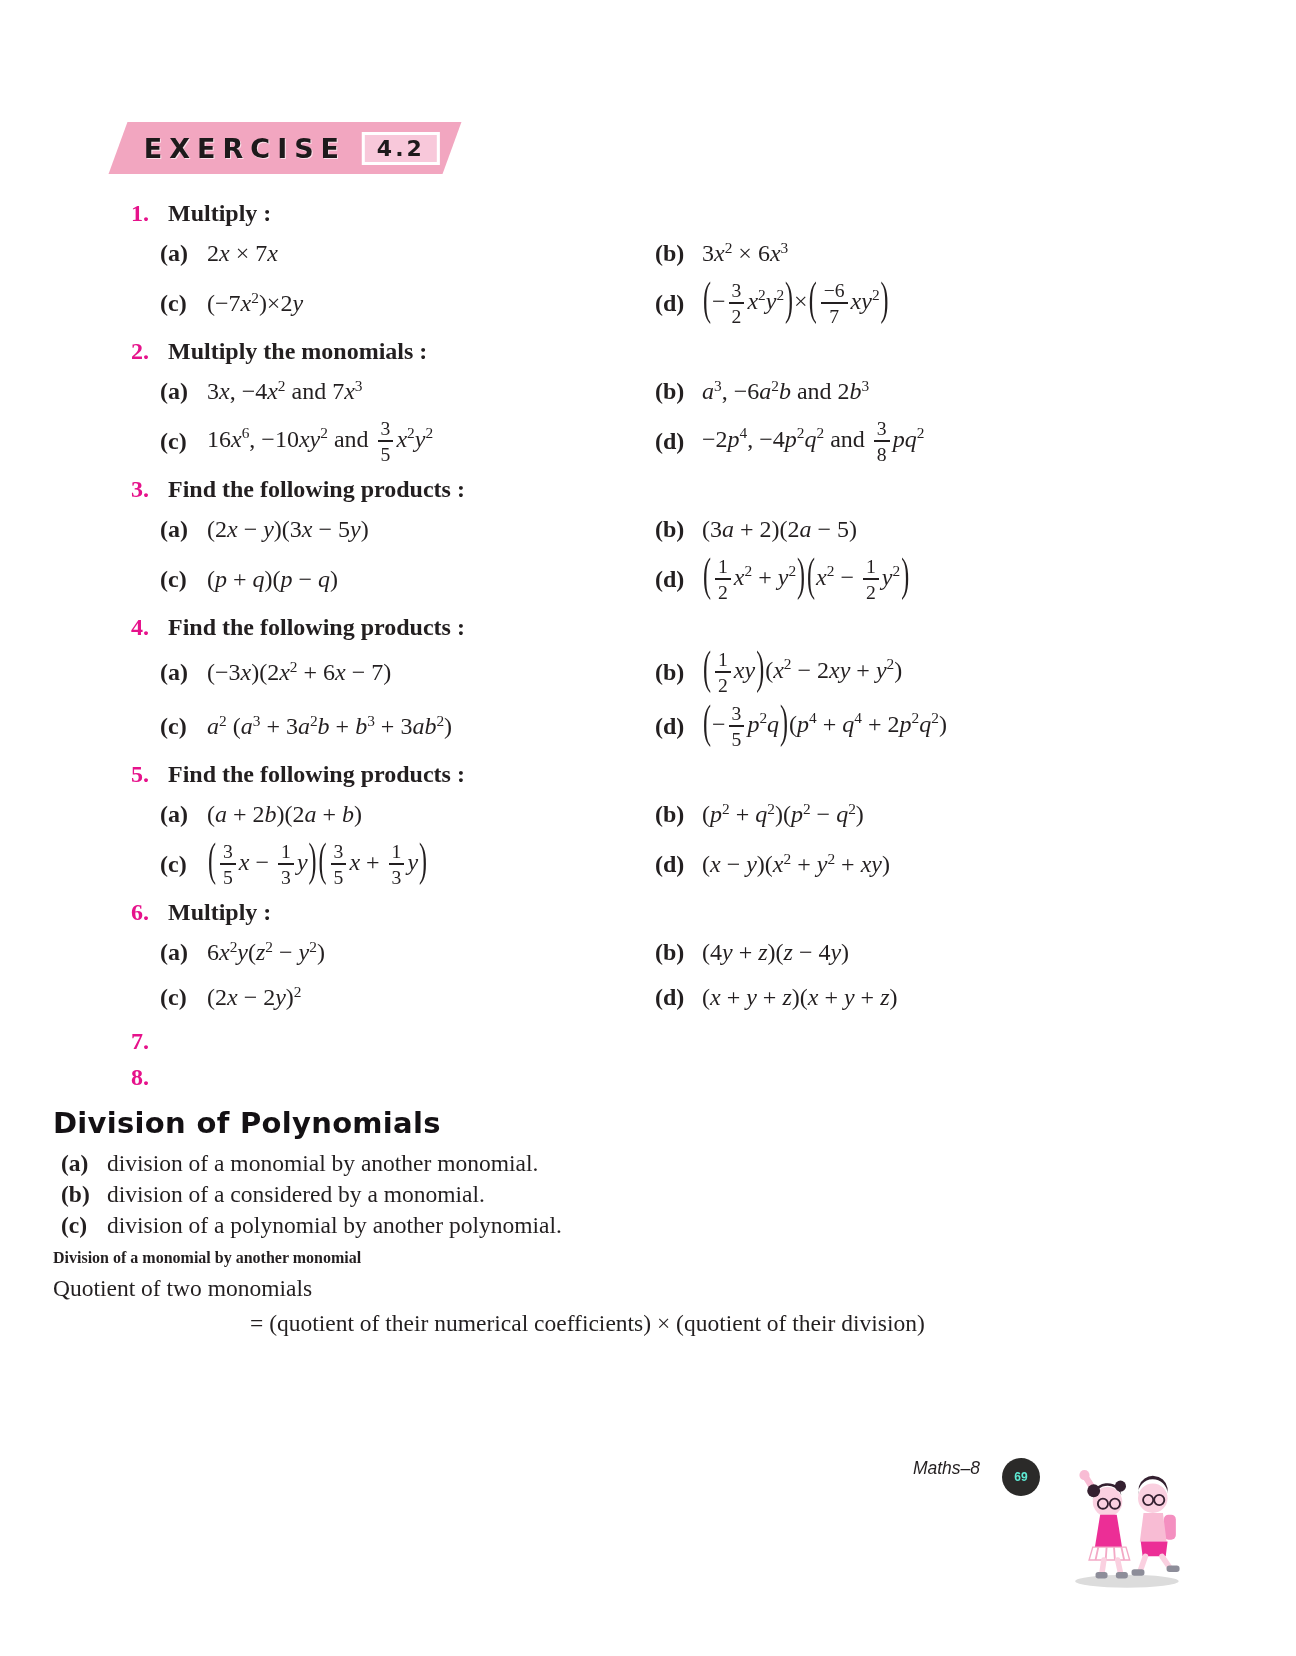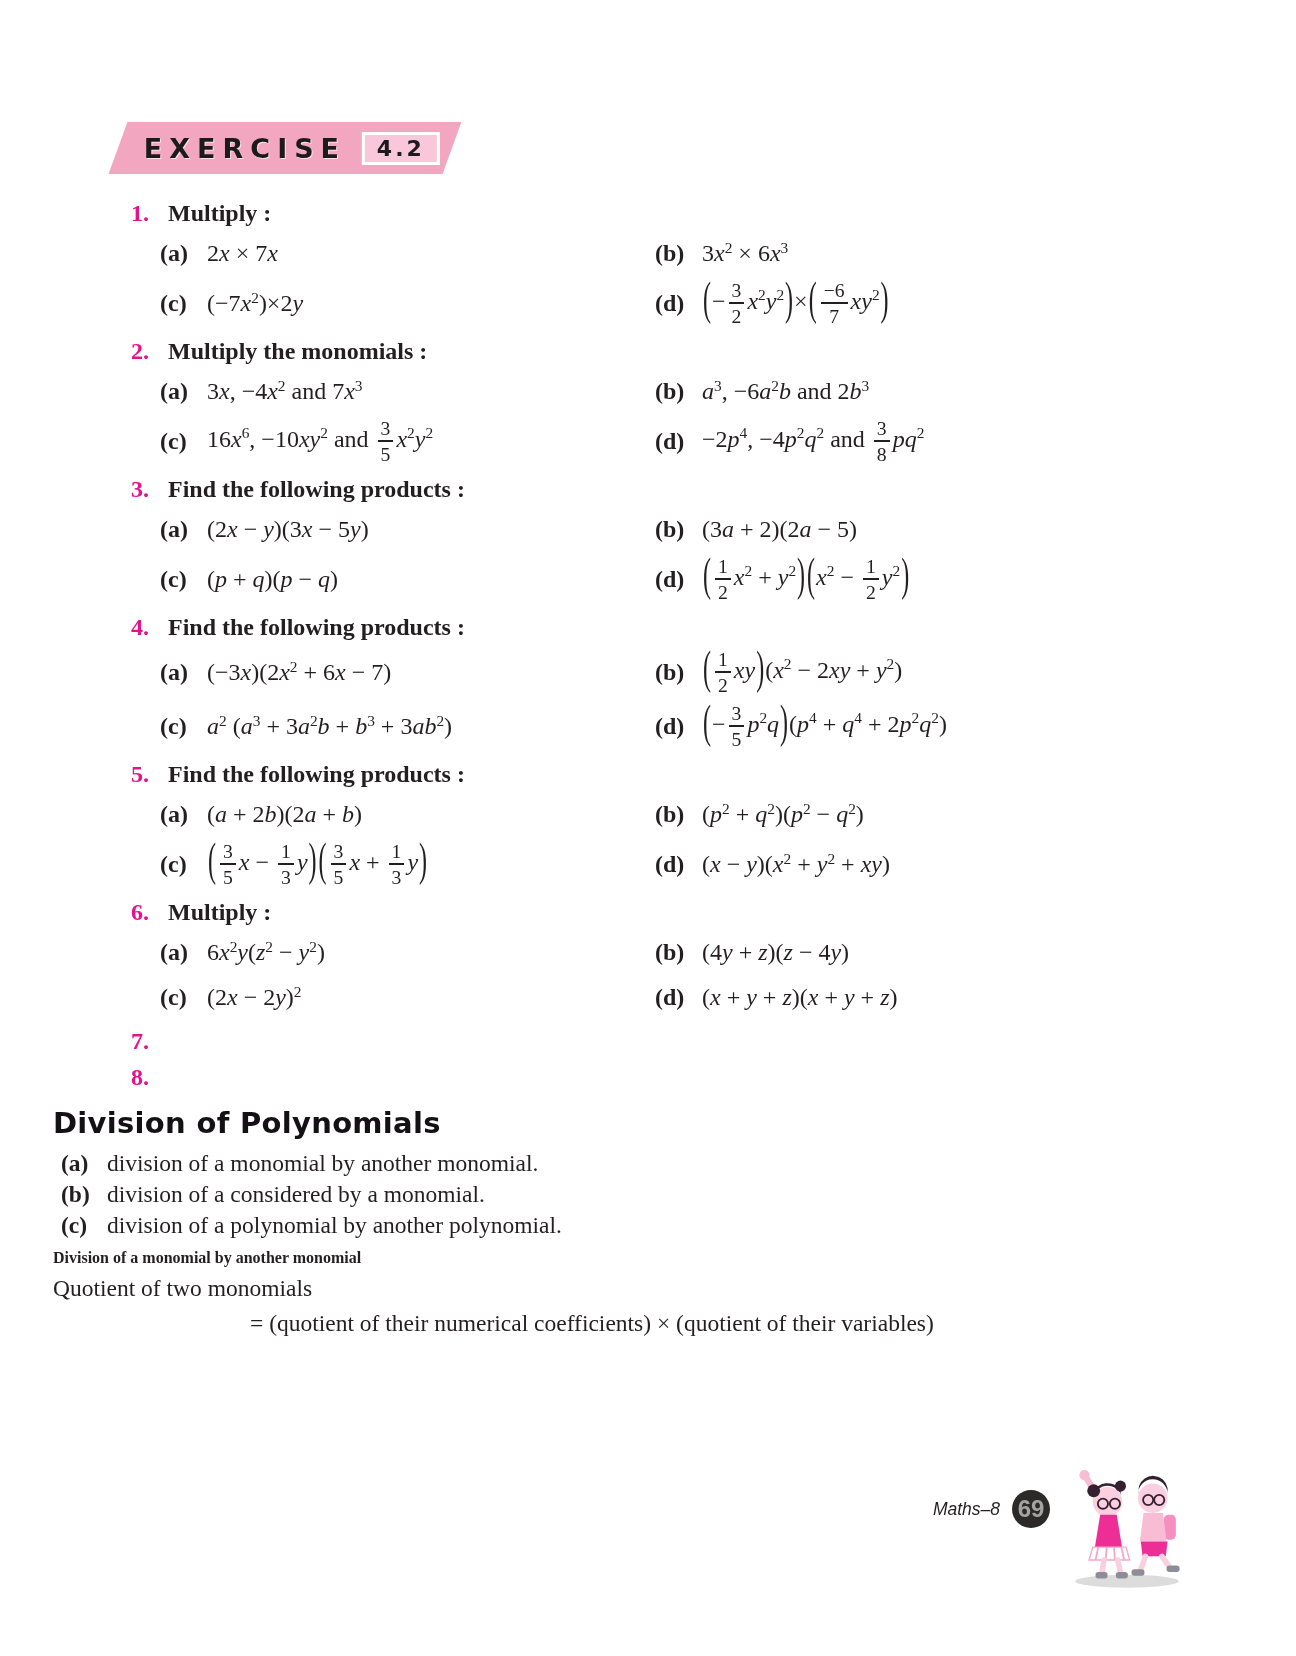--- a/index.html
+++ b/index.html
@@ -53,25 +53,25 @@
   }
   .div-intro{font-size:23.5px;margin-bottom:8px}
   .div-points{margin-left:8px}
   .div-point{display:flex;font-size:23.5px;margin-bottom:4px}
   .div-point-label{font-weight:bold;width:46px;flex:0 0 auto}
   .div-subheading{font-size:16px;font-weight:bold;margin:10px 0 8px 0}
   .div-line{font-size:23.5px;margin-bottom:8px}
   .div-formula{font-size:23.5px;margin-left:197px}
 
   
-  .footer{position:absolute;right:110px;bottom:96px;display:flex;align-items:center;gap:12px}
+  .footer{position:absolute;right:110px;bottom:96px;display:flex;gap:22px}
   .book-label{font-family:"Liberation Sans",sans-serif;font-style:italic;font-size:17.5px}
   .page-circle{
     width:38px;height:38px;border-radius:50%;background:var(--page-circle-dark,#2B2A29);
-    color:#a3a3a3;font-family:"Liberation Sans",sans-serif;font-weight:bold;font-size:24px;
+    color:#5eead4;font-family:"Liberation Sans",sans-serif;font-weight:bold;font-size:12px;
     display:flex;align-items:center;justify-content:center;
   }
   .kids{display:inline-block;margin-left:4px;margin-bottom:-34px}
 </style>
 </head>
 <body>
 
 <div class="page">
 
   <div class="banner">
@@ -283,21 +283,21 @@
           <span class="div-point-label">(b)</span>
           <span class="div-point-text">division of a considered by a monomial.</span>
         </div>
         <div class="div-point">
           <span class="div-point-label">(c)</span>
           <span class="div-point-text">division of a polynomial by another polynomial.</span>
         </div>
       </div>
     <h3 class="div-subheading">Division of a monomial by another monomial</h3>
     <p class="div-line">Quotient of two monomials</p>
-    <p class="div-formula">= (quotient of their numerical coefficients) × (quotient of their variables)</p>
+    <p class="div-formula">= (quotient of their numerical coefficients) × (quotient of their division)</p>
   </div>
 
   <div class="footer">
     <span class="book-label">Maths–8</span>
     <span class="page-circle">69</span>
     <span class="kids">
       <svg width="120" height="132" viewBox="0 0 130 140">
         <ellipse cx="66" cy="132" rx="56" ry="7" fill="#dcdcdc"></ellipse>
 
         <path d="M22 20 L37 44" stroke="#F8BCD4" stroke-width="7" stroke-linecap="round"></path>

